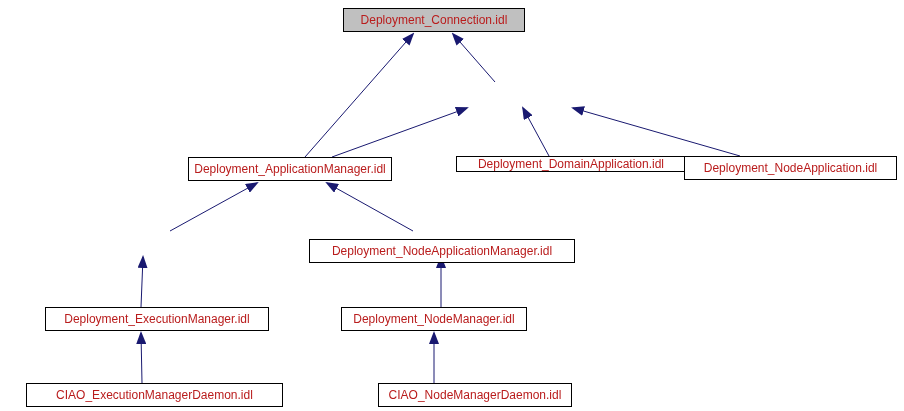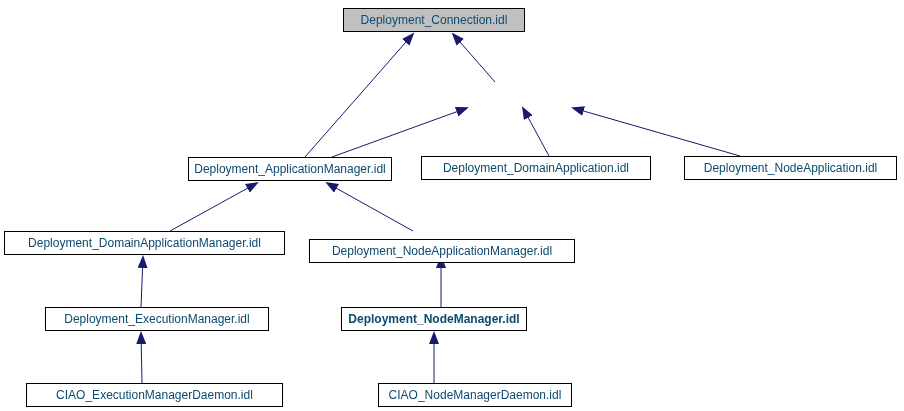--- a/index.html
+++ b/index.html
@@ -27,21 +27,21 @@
     left: 0;
     top: 0;
     width: 904px;
     height: 411px;
   }
   .node {
     position: absolute;
     box-sizing: border-box;
     border: 1px solid #000000;
     background: #ffffff;
-    color: #0c4a6e;
+    color: #b91c1c;
     font-size: 12px;
     line-height: 1;
     display: flex;
     align-items: center;
     justify-content: center;
     white-space: nowrap;
     cursor: pointer;
   }
   .node.highlighted {
     background: #c0c0c0;
@@ -72,22 +72,21 @@
         <line class="edge" x1="413" y1="231" x2="327" y2="183" stroke="#191970" marker-end="url(#arrowhead)"></line>
         <line class="edge" x1="141" y1="307" x2="143" y2="257" stroke="#191970" marker-end="url(#arrowhead)"></line>
         <line class="edge" x1="441" y1="307" x2="441" y2="257" stroke="#191970" marker-end="url(#arrowhead)"></line>
         <line class="edge" x1="142" y1="383" x2="141" y2="333" stroke="#191970" marker-end="url(#arrowhead)"></line>
         <line class="edge" x1="434" y1="383" x2="434" y2="333" stroke="#191970" marker-end="url(#arrowhead)"></line>
       </g>
   </svg>
   <div id="node-layer">
       <div class="node highlighted" style="left: 343px; top: 8px; width: 182px; height: 24px;">Deployment_Connection.idl</div>
       <div class="node" style="left: 188px; top: 157px; width: 204px; height: 24px;">Deployment_ApplicationManager.idl</div>
-      <div class="node" style="left: 421px; top: 156px; width: 230px; height: 24px;">Deployment_DomainApplication.idl</div>
+      <div class="node" style="left: 456px; top: 156px; width: 230px; height: 16px;">Deployment_DomainApplication.idl</div>
       <div class="node" style="left: 684px; top: 156px; width: 213px; height: 24px;">Deployment_NodeApplication.idl</div>
-      <div class="node" style="left: 4px; top: 231px; width: 281px; height: 24px;">Deployment_DomainApplicationManager.idl</div>
       <div class="node" style="left: 309px; top: 231px; width: 266px; height: 24px; margin-top: 8px;">Deployment_NodeApplicationManager.idl</div>
       <div class="node" style="left: 45px; top: 307px; width: 224px; height: 24px;">Deployment_ExecutionManager.idl</div>
-      <div class="node" style="left: 341px; top: 307px; width: 186px; height: 24px; font-weight: bold;">Deployment_NodeManager.idl</div>
+      <div class="node" style="left: 341px; top: 307px; width: 186px; height: 24px;">Deployment_NodeManager.idl</div>
       <div class="node" style="left: 26px; top: 383px; width: 257px; height: 24px;">CIAO_ExecutionManagerDaemon.idl</div>
       <div class="node" style="left: 338px; top: 383px; width: 194px; height: 24px; margin-left: 40px;">CIAO_NodeManagerDaemon.idl</div>
     </div>
 </div>
 
 </body></html>

